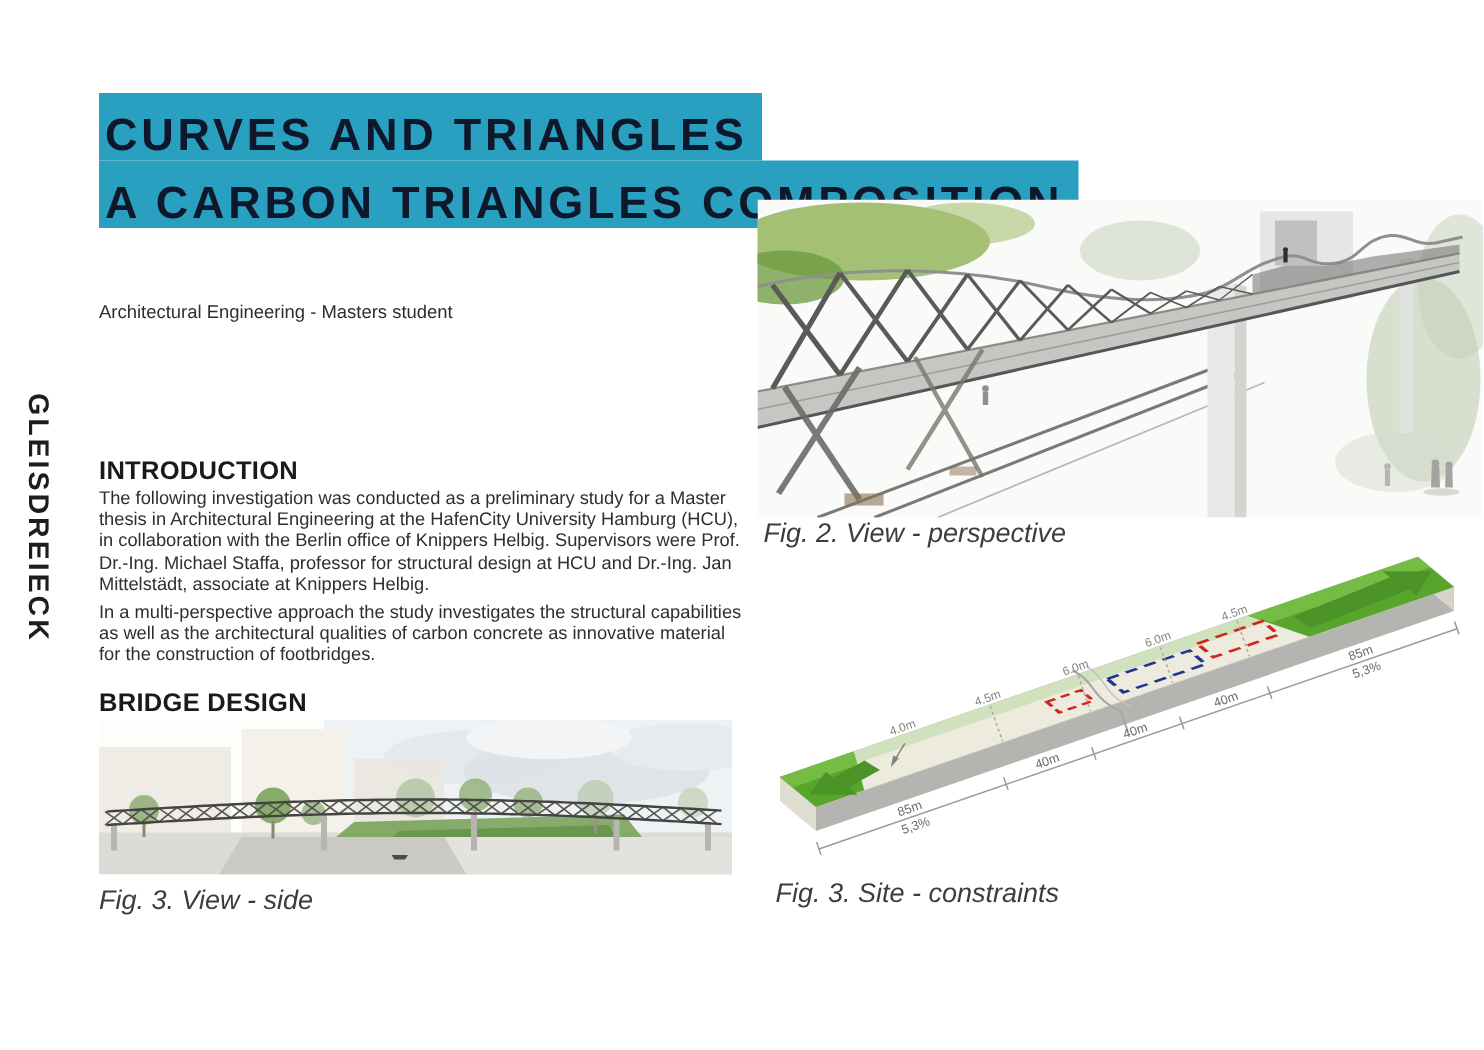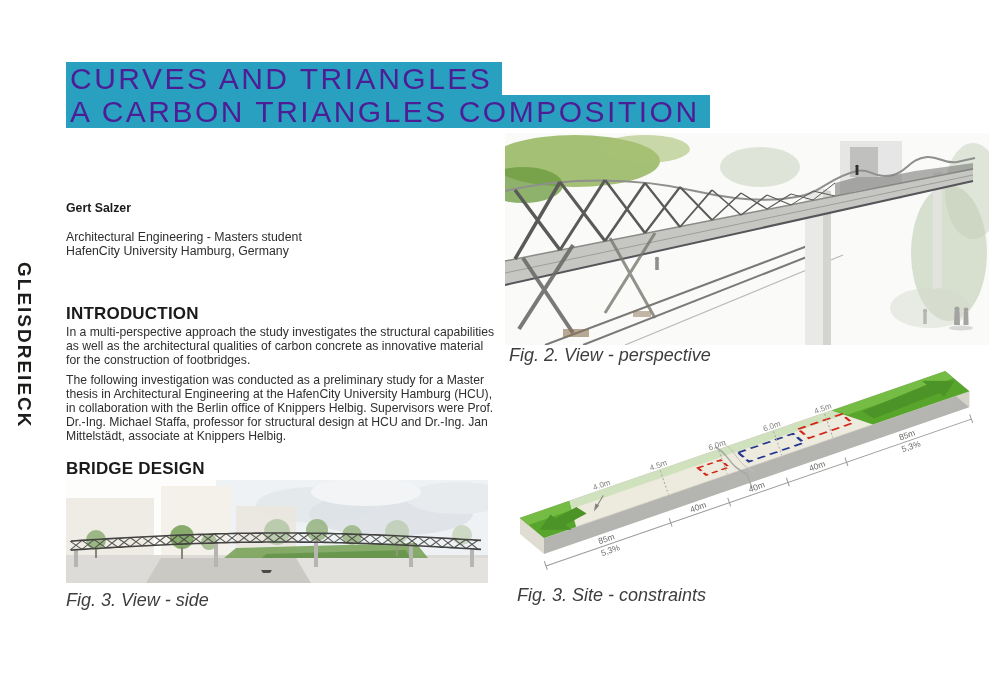--- a/index.html
+++ b/index.html
@@ -8,23 +8,23 @@
     position:relative; width:989px; height:700px; background:#ffffff;
     font-family:"Liberation Sans", sans-serif; color:#2e2e2e; overflow:hidden;
   }
   .side-label {
     position:absolute; left:13px; top:262px; height:184px;
     writing-mode:vertical-rl; text-orientation:mixed;
     font-size:19px; font-weight:bold; letter-spacing:2px; color:#1d1d1b;
   }
   .title-block { position:absolute; left:66px; top:62px; }
   .title-line {
-    display:table; background:#2aa0c1; color:#4c1d95;
-    font-size:30px; line-height:33px; font-weight:400; letter-spacing:2.5px;
-    padding:0 10px 0 4px; white-space:nowrap;
+    display:table; background:#2aa0c1; color:#0f172a;
+    font-size:30px; line-height:33px; font-weight:700; letter-spacing:2.5px;
+    padding:12px 10px 0 4px; white-space:nowrap;
   }
   .author-block { position:absolute; left:66px; top:201px; width:430px; font-size:12.3px; line-height:14px; }
   .author-name { font-weight:bold; color:#1a1a1a; margin-bottom:15px; }
   .section-heading {
     position:absolute; left:66px; font-size:17px; font-weight:bold; color:#1a1a1a; letter-spacing:.2px;
   }
   .intro-text { position:absolute; left:66px; top:325px; width:432px; font-size:12.2px; line-height:14.2px; color:#2f2f2f; }
   .intro-text p + p { margin-top:5px; }
   .figure { position:absolute; }
   .figure svg { display:block; }
@@ -36,30 +36,28 @@
 <div class="page">
 
   <div class="side-label">GLEISDREIECK</div>
 
   <div class="title-block">
     <div class="title-line">CURVES AND TRIANGLES</div>
     <div class="title-line">A CARBON TRIANGLES COMPOSITION</div>
   </div>
 
   <div class="author-block">
-    <div class="author-name">Gert Salzer</div>
     <div>Architectural Engineering - Masters student</div>
-    <div>HafenCity University Hamburg, Germany</div>
   </div>
 
   <div class="section-heading" style="top:304px;">INTRODUCTION</div>
 
   <div class="intro-text">
+    <p>The following investigation was conducted as a preliminary study for a Master thesis in Architectural Engineering at the HafenCity University Hamburg (HCU), in collaboration with the Berlin office of Knippers Helbig. Supervisors were Prof. Dr.-Ing. Michael Staffa, professor for structural design at HCU and Dr.-Ing. Jan Mittelstädt, associate at Knippers Helbig.</p>
     <p>In a multi-perspective approach the study investigates the structural capabilities as well as the architectural qualities of carbon concrete as innovative material for the construction of footbridges.</p>
-    <p>The following investigation was conducted as a preliminary study for a Master thesis in Architectural Engineering at the HafenCity University Hamburg (HCU), in collaboration with the Berlin office of Knippers Helbig. Supervisors were Prof. Dr.-Ing. Michael Staffa, professor for structural design at HCU and Dr.-Ing. Jan Mittelstädt, associate at Knippers Helbig.</p>
   </div>
 
   <div class="section-heading" style="top:459px;">BRIDGE DESIGN</div>
 
   <div class="figure" style="left:66px; top:480px;">
     <svg width="422" height="103" viewBox="0 0 422 103">
       <rect x="0" y="0" width="422" height="103" fill="#fdfdfc"></rect>
 
       <rect x="150" y="0" width="272" height="78" fill="#eef2f5"></rect>
       <ellipse cx="250" cy="25" rx="60" ry="18" fill="#e2e7ea" opacity=".85"></ellipse>

